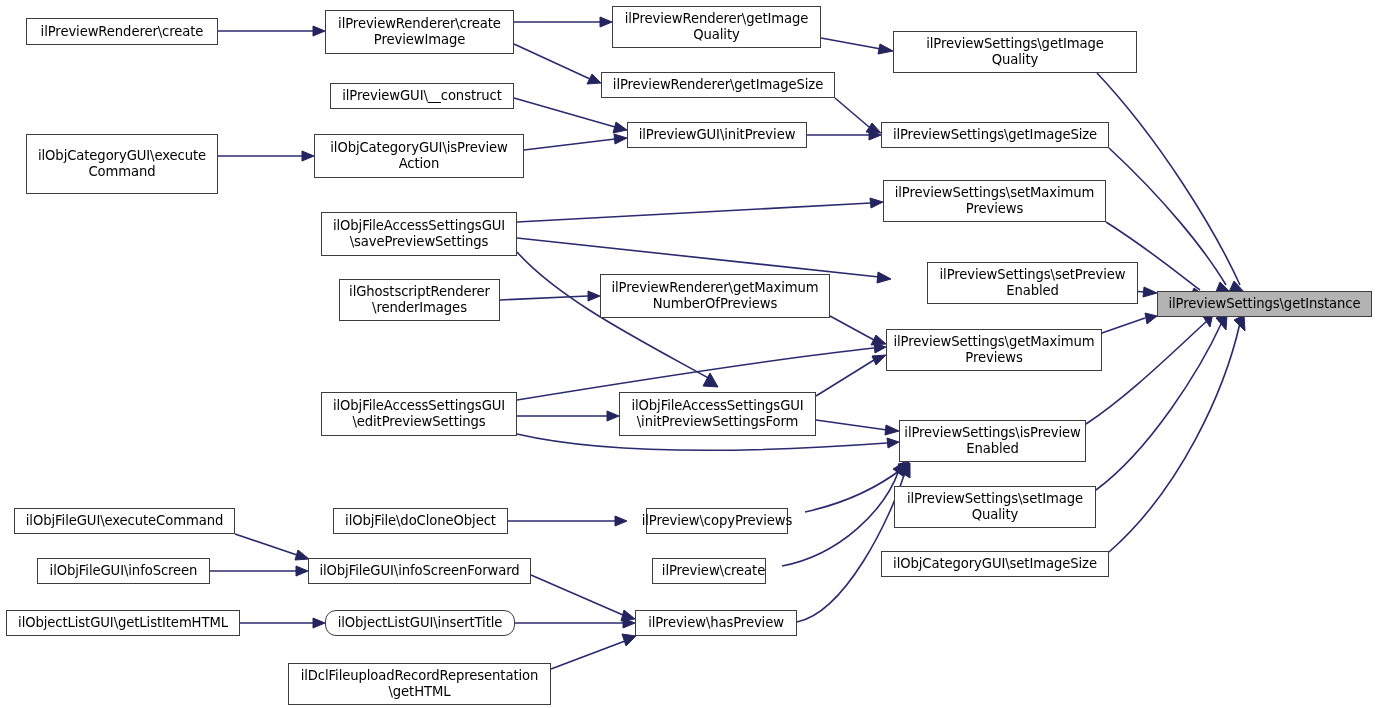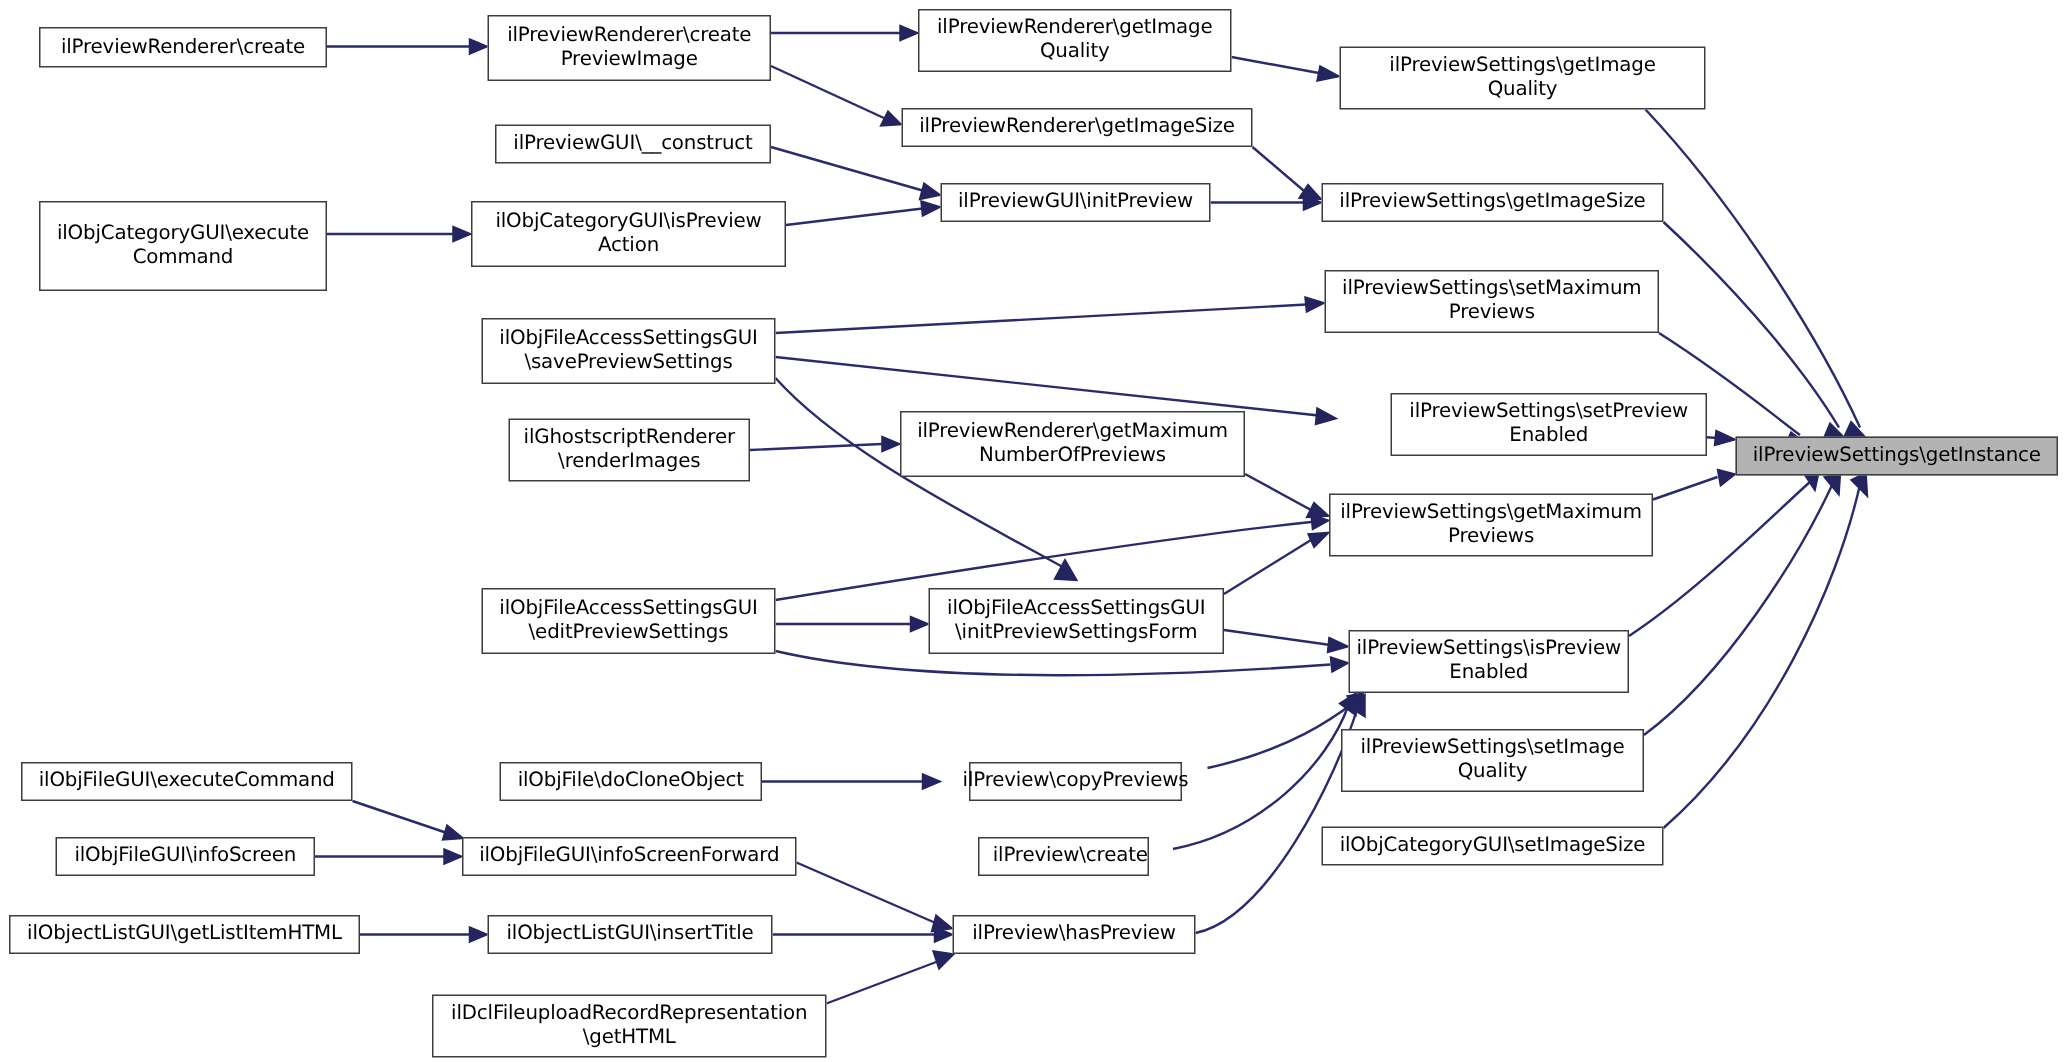--- a/index.html
+++ b/index.html
@@ -213,19 +213,19 @@
       <div class="node" style="left: 894px; top: 486px; width: 202px; height: 42px;">ilPreviewSettings\setImage
 Quality</div>
       <div class="node" style="left: 14px; top: 508px; width: 221px; height: 26px;">ilObjFileGUI\executeCommand</div>
       <div class="node" style="left: 333px; top: 508px; width: 175px; height: 26px;">ilObjFile\doCloneObject</div>
       <div class="node" style="left: 627px; top: 508px; width: 142px; height: 26px; margin-left: 19px;">ilPreview\copyPreviews</div>
       <div class="node" style="left: 881px; top: 551px; width: 228px; height: 26px;">ilObjCategoryGUI\setImageSize</div>
       <div class="node" style="left: 37px; top: 558px; width: 173px; height: 26px;">ilObjFileGUI\infoScreen</div>
       <div class="node" style="left: 308px; top: 558px; width: 223px; height: 26px;">ilObjFileGUI\infoScreenForward</div>
       <div class="node" style="left: 652px; top: 558px; width: 114px; height: 26px; padding-left: 13px;">ilPreview\create</div>
       <div class="node" style="left: 6px; top: 610px; width: 234px; height: 26px;">ilObjectListGUI\getListItemHTML</div>
-      <div class="node" style="left: 325px; top: 610px; width: 190px; height: 26px;">ilObjectListGUI\insertTitle</div>
+      <div class="node" style="left: 325px; top: 610px; width: 190px; height: 26px; border-radius: 11px;">ilObjectListGUI\insertTitle</div>
       <div class="node" style="left: 635px; top: 610px; width: 162px; height: 26px;">ilPreview\hasPreview</div>
       <div class="node" style="left: 288px; top: 663px; width: 263px; height: 42px;">ilDclFileuploadRecordRepresentation
 \getHTML</div>
     </div>
 
 </div>
 
 </body></html>

